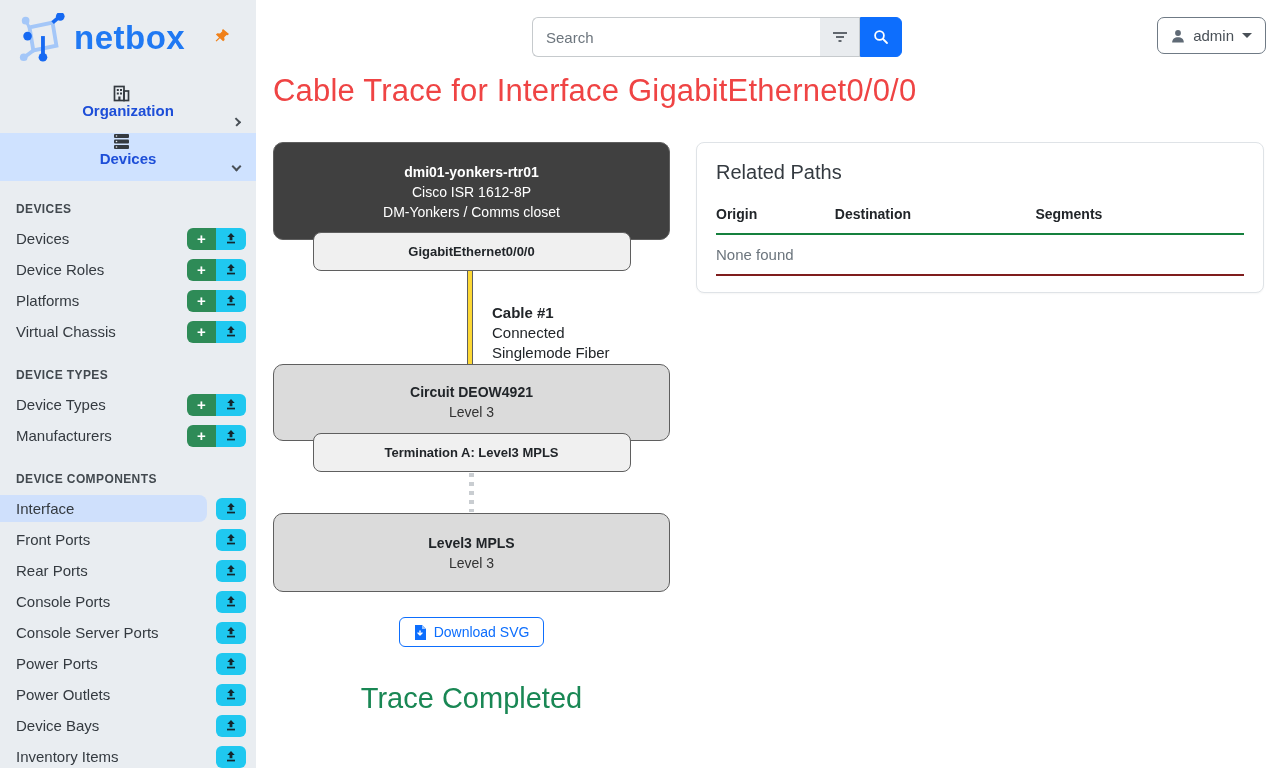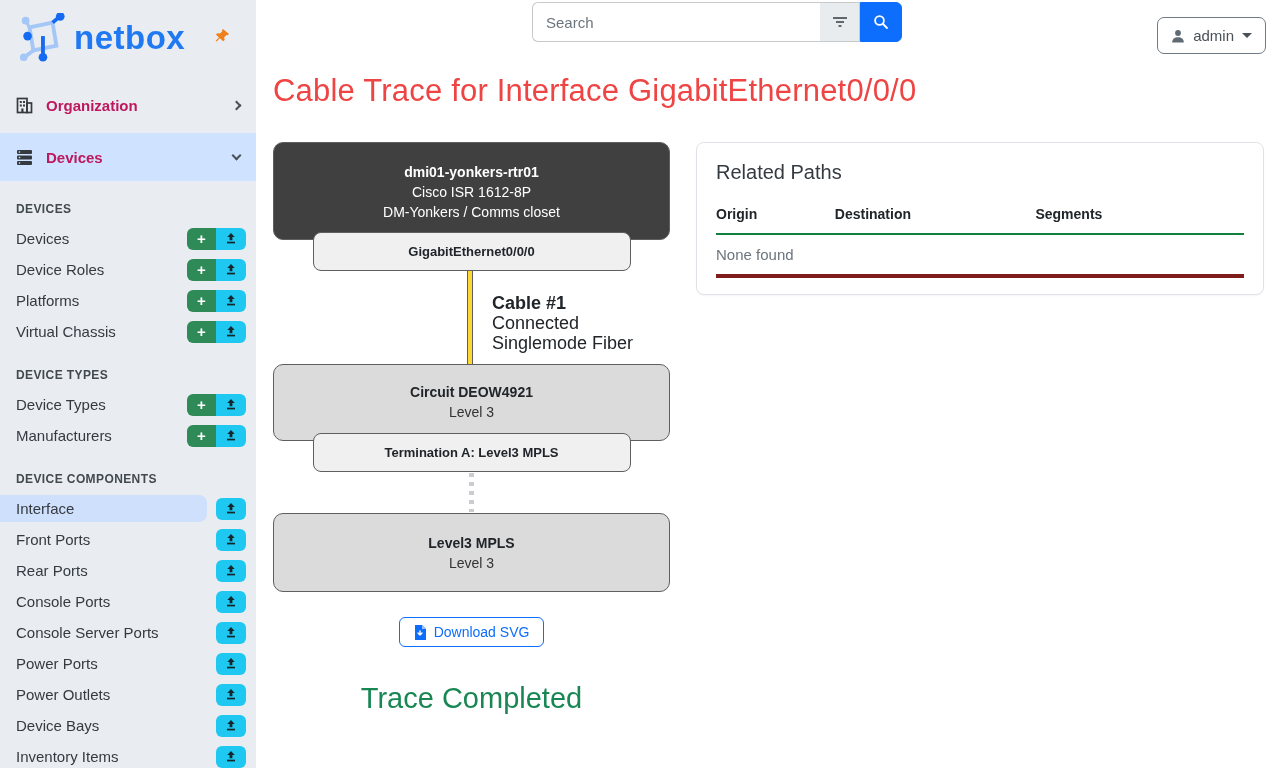--- a/index.html
+++ b/index.html
@@ -10,41 +10,41 @@
     background: #fff; color: #343a40;
   }
   .app { display: flex; width: 1280px; height: 768px; }
 
   
   .sidebar { width: 256px; flex-shrink: 0; background: #e9edf1; height: 768px; }
   .logo-row { height: 66px; display: flex; align-items: center; padding: 10px 14px 0 14px; position: relative; }
   .wordmark { font-size: 33px; font-weight: bold; color: #2079f3; letter-spacing: 0.5px; margin-left: 4px; }
   .pin { position: absolute; right: 25px; top: 28px; }
 
-  .nav-group { display: flex; align-items: center; height: 40px; padding: 0 16px; font-size: 15px; font-weight: bold; color: #be185d; cursor: pointer; }
+  .nav-group { display: flex; align-items: center; height: 40px; padding: 0 16px; font-size: 15px; font-weight: bold; color: #1d4ed8; cursor: pointer; flex-direction: column; }
   .nav-group.grp-org { margin-top: 19px; }
   .nav-group.grp-dev { margin-top: 8px; height: 48px; background: #cfe2ff; }
   .nav-group .gicon { margin-right: 13px; display: inline-flex; }
   .chev { width: 7px; height: 7px; border-top: 2px solid #495057; border-right: 2px solid #495057; display: inline-block; margin-left: auto; }
   .chev.right { transform: rotate(45deg); }
   .chev.down  { transform: rotate(135deg); margin-top: -4px; }
 
   .section-title { padding: 0 16px; margin-top: 21px; margin-bottom: 7px; font-size: 12px; font-weight: bold; color: #42494f; letter-spacing: 0.4px; }
   .side-item { display: flex; align-items: center; height: 31px; padding: 0 10px 0 16px; position: relative; font-size: 15px; color: #343a40; cursor: pointer; }
   .side-item .lbl { position: relative; z-index: 1; flex: 1; }
   .side-item .hl { position: absolute; left: 0; top: 2px; bottom: 2px; right: 49px; background: #cfe0fc; border-radius: 0 8px 8px 0; }
   .btn-pair { display: flex; z-index: 1; }
   .btn-add { width: 29px; height: 22px; background: #2e8b57; border: none; border-radius: 6px 0 0 6px; color: #fff; font-size: 15px; font-weight: bold; line-height: 20px; text-align: center; cursor: pointer; padding: 0; }
   .btn-import { width: 30px; height: 22px; background: #1fc8f0; border: none; border-radius: 0 6px 6px 0; display: inline-flex; align-items: center; justify-content: center; cursor: pointer; padding: 0; }
   .btn-import.solo { border-radius: 6px; }
 
   
   .main { flex: 1; position: relative; background: #fff; }
   .main-header { height: 70px; position: relative; }
-  .search-group { position: absolute; left: 276px; top: 2px; display: flex; height: 40px; }
+  .search-group { position: absolute; left: 276px; top: 17px; display: flex; height: 40px; }
   .search-input { width: 288px; height: 40px; border: 1px solid #c6cacd; border-right: none; border-radius: 6px 0 0 6px; padding: 0 13px; font-size: 15px; color: #495057; outline: none; font-family: "Liberation Sans", sans-serif; }
   .search-input::placeholder { color: #6c757d; }
   .scope-btn { width: 102px; background: #e9ecef; border: 1px solid #c6cacd; display: flex; align-items: center; justify-content: center; font-size: 15px; color: #212529; cursor: pointer; font-family: "Liberation Sans", sans-serif; }
   .filter-btn { width: 40px; background: #e9ecef; border: 1px solid #c6cacd; border-left: none; display: flex; align-items: center; justify-content: center; cursor: pointer; }
   .search-btn { width: 42px; background: #0d6efd; border: 1px solid #0d6efd; border-radius: 0 6px 6px 0; display: flex; align-items: center; justify-content: center; cursor: pointer; }
   .admin-btn { position: absolute; right: 14px; top: 17px; height: 37px; display: inline-flex; align-items: center; gap: 8px; padding: 0 13px; border: 1px solid #6f7a85; border-radius: 7px; background: #fff; color: #495057; font-size: 15px; cursor: pointer; font-family: "Liberation Sans", sans-serif; }
   .caret-down { width: 0; height: 0; border-left: 5px solid transparent; border-right: 5px solid transparent; border-top: 5px solid #495057; display: inline-block; }
 
   .page-title { margin: 3px 0 0 17px; font-size: 31px; font-weight: 400; color: #ef4444; letter-spacing: 0.2px; }
 
@@ -52,38 +52,38 @@
 
   
   .trace-col { width: 397px; flex-shrink: 0; }
   .node-big { width: 397px; border: 1px solid #5f5f5f; border-radius: 10px; text-align: center; position: relative; }
   .node-device { background: #404040; color: #fff; height: 98px; padding-top: 19px; z-index: 1; }
   .node-device .nm { font-size: 14px; font-weight: bold; line-height: 20px; }
   .node-device .sub { font-size: 14px; line-height: 20px; }
   .attach-box { width: 318px; height: 39px; margin: -8px auto 0; background: #f0f0f0; border: 1px solid #5f5f5f; border-radius: 8px; display: flex; align-items: center; justify-content: center; font-size: 13px; font-weight: bold; color: #212529; position: relative; z-index: 2; }
   .cable-seg { height: 101px; position: relative; }
   .cable-line { position: absolute; left: 194px; top: 0; bottom: 0; width: 6px; background: #fdd835; border-left: 1px solid #5f5f5f; border-right: 1px solid #5f5f5f; }
-  .cable-label { position: absolute; left: 219px; top: 22px; font-size: 18px; line-height: 20px; color: #212529; text-align: left; }
+  .cable-label { position: absolute; left: 219px; top: 32px; font-size: 15px; line-height: 20px; color: #212529; text-align: left; }
   .cable-label .cl-name { font-weight: bold; }
   .node-circuit { background: #dbdbdb; height: 77px; margin-top: -8px; padding-top: 17px; z-index: 0; }
   .node-circuit .nm, .node-end .nm { font-size: 14px; font-weight: bold; color: #212529; line-height: 20px; }
   .node-circuit .sub, .node-end .sub { font-size: 14px; color: #333; line-height: 20px; }
   .dash-seg { height: 41px; position: relative; }
   .dash-line { position: absolute; left: 196px; width: 5px; top: 1px; bottom: 1px; background: repeating-linear-gradient(#c9cdd1 0 4px, transparent 4px 9px); }
   .node-end { background: #dbdbdb; height: 79px; padding-top: 19px; }
   .download-row { text-align: center; margin-top: 25px; }
   .btn-download { display: inline-flex; align-items: center; gap: 8px; border: 1px solid #0d6efd; color: #0d6efd; background: #fff; border-radius: 6px; padding: 5px 14px; font-size: 14px; height: 30px; cursor: pointer; font-family: "Liberation Sans", sans-serif; }
   .trace-done { text-align: center; color: #198754; font-size: 29px; margin-top: 35px; }
 
   
   .paths-card { margin-left: 26px; width: 568px; border: 1px solid #dfe3e7; border-radius: 8px; background: #fff; padding: 14px 19px 16px 19px; box-shadow: 0 1px 2px rgba(0,0,0,0.04); }
   .paths-title { font-size: 20px; font-weight: 400; color: #343a40; margin: 4px 0 14px 0; }
   .paths-table { width: 100%; border-collapse: collapse; }
   .paths-table th { text-align: left; font-size: 14px; color: #212529; padding: 8px 0 11px 0; border-bottom: 2px solid #15803d; font-weight: bold; }
-  .paths-table td { padding: 11px 0; font-size: 15px; color: #6c757d; border-bottom: 4px solid #7f1d1d; }
+  .paths-table td { padding: 11px 0; font-size: 15px; color: #6c757d; border-bottom: 2px solid #7f1d1d; }
   .paths-table th.c1 { width: 22.5%; } .paths-table th.c2 { width: 38%; } .paths-table th.c3 { width: 39.5%; }
 </style>
 </head>
 <body>
 
 <div class="app">
 
   <aside class="sidebar">
     <div class="logo-row">
       <span style="display:inline-flex;">

